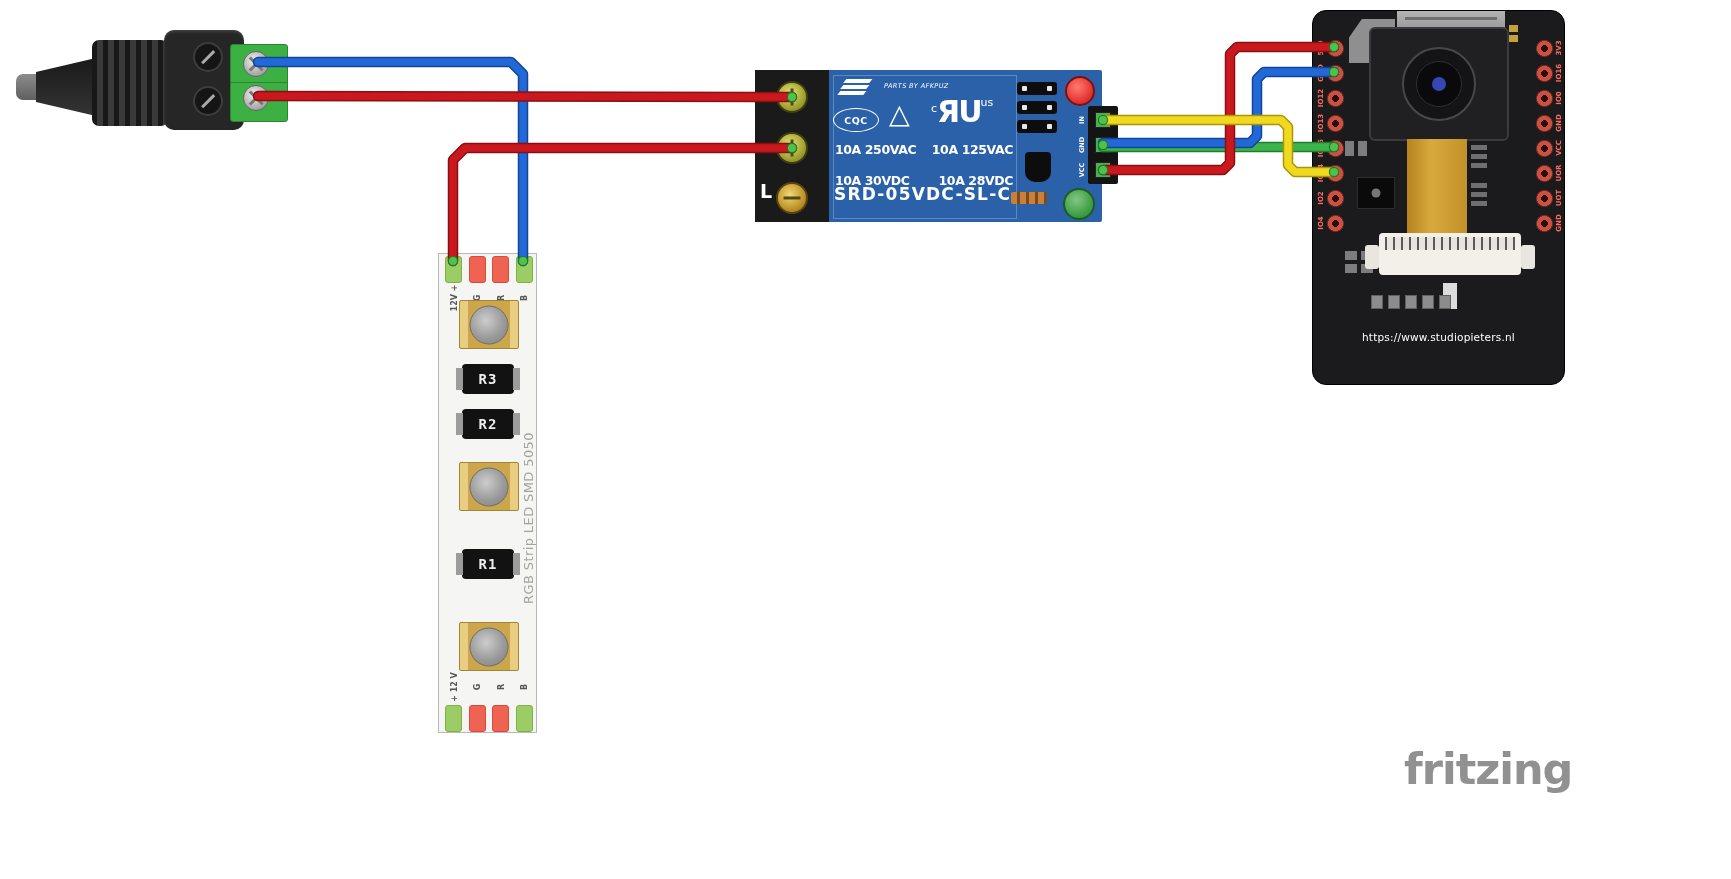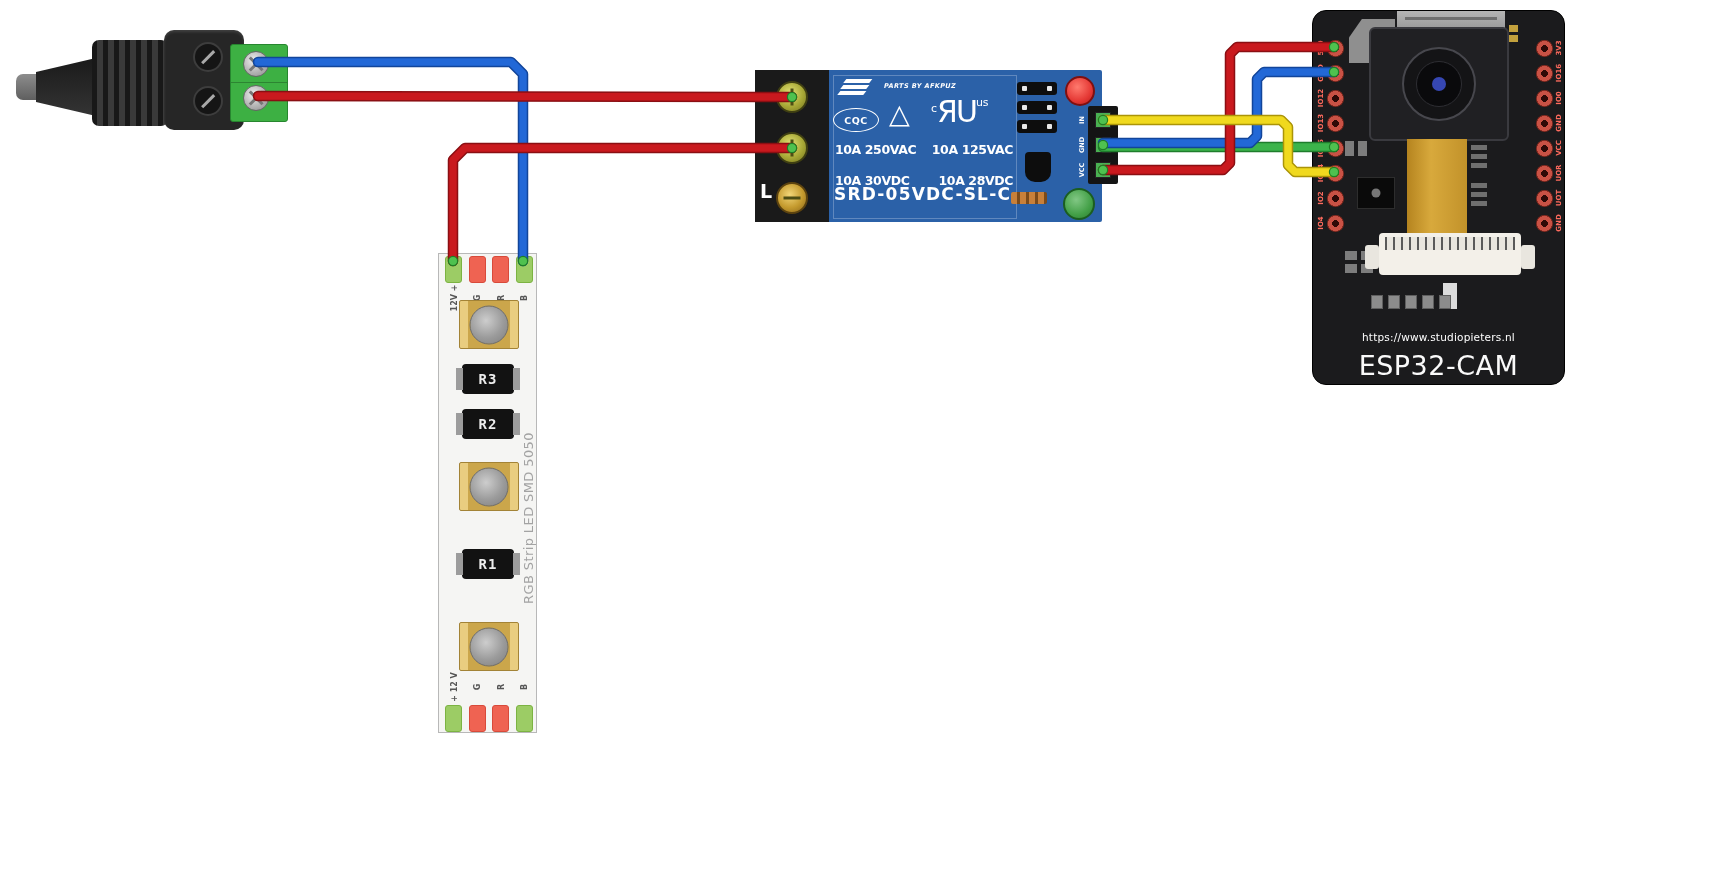--- a/index.html
+++ b/index.html
@@ -64,29 +64,29 @@
   .brass.gold{background:radial-gradient(circle at 42% 38%,#f2d678,#c49a2e 55%,#8a651a);border-color:#5c430f}
   .brass.gold::after{transform:translate(-50%,-50%) rotate(90deg)}
   .corner-l{position:absolute;left:5px;top:110px;color:#fff;font-size:19px;font-weight:bold}
   .relay-outline{position:absolute;left:78px;top:5px;width:182px;height:142px;
                  border:1px solid rgba(255,255,255,.25)}
   .songle{position:absolute;left:84px;top:9px;width:36px;height:18px}
   .songle i{position:absolute;width:26px;height:3.5px;background:#fff;transform:skewX(-38deg)}
   .songle i:nth-child(1){left:6px;top:0}
   .songle i:nth-child(2){left:3px;top:6px}
   .songle i:nth-child(3){left:0;top:12px}
-  .brand{position:absolute;left:129px;top:12px;font-size:6.5px;font-weight:bold;font-style:italic;
+  .brand{position:absolute;left:129px;top:12px;font-size:6.5px;font-weight:normal;font-style:italic;
          letter-spacing:.4px;color:#fff}
   .cqc{position:absolute;left:78px;top:38px;width:46px;height:24px;border:1.5px solid #fff;
        border-radius:50%;display:flex;align-items:center;justify-content:center;color:#fff;
        font-size:9.5px;font-weight:bold;letter-spacing:.5px;box-sizing:border-box}
   .tri{position:absolute;left:134px;top:30px;color:#fff;font-size:27px;line-height:1}
   .ul{position:absolute;left:176px;top:26px;color:#fff;display:flex;align-items:flex-end}
   .ul .c{font-size:11px;margin-bottom:10px}
-  .ul .mark{font-size:30px;font-weight:normal;line-height:.9;letter-spacing:-2px}
+  .ul .mark{font-size:30px;font-weight:bold;line-height:.9;letter-spacing:-2px}
   .ul .us{font-size:11px;margin-bottom:16px}
   .ratings{position:absolute;left:80px;width:178px;display:flex;justify-content:space-between;
            color:#fff;font-size:12.5px;font-weight:bold;letter-spacing:-.4px;white-space:nowrap}
   .model{position:absolute;left:79px;top:114px;width:181px;color:#fff;font-size:17px;font-weight:bold;
          letter-spacing:1.2px;white-space:nowrap}
   .diode{position:absolute;left:262px;width:40px;height:13px;background:#0d0d0d;border-radius:3px}
   .diode::before,.diode::after{content:"";position:absolute;top:4px;width:5px;height:5px;
          background:#e8e8e8;border-radius:1px}
   .diode::before{left:5px}.diode::after{right:5px}
   .trans{position:absolute;left:270px;top:82px;width:26px;height:30px;background:#0d0d0d;
@@ -345,21 +345,20 @@
     <span class="vtext plabel" style="left:246px;top:37px">3V3</span>
     <span class="vtext plabel" style="left:246px;top:62px">IO16</span>
     <span class="vtext plabel" style="left:246px;top:87px">IO0</span>
     <span class="vtext plabel" style="left:246px;top:112px">GND</span>
     <span class="vtext plabel" style="left:246px;top:137px">VCC</span>
     <span class="vtext plabel" style="left:246px;top:162px">UOR</span>
     <span class="vtext plabel" style="left:246px;top:187px">UOT</span>
     <span class="vtext plabel" style="left:246px;top:212px">GND</span>
 
     <div class="url">https://www.studiopieters.nl</div>
-    <div class="esptitle">ESP32-CAM</div>
   </div>
 
   <svg class="wires" width="1731" height="879" viewBox="0 0 1731 879">
     <g>
       <polyline class="under under-blue" points="258,62 511,62 523,74 523,261"></polyline>
       <polyline class="mainw" points="258,62 511,62 523,74 523,261" stroke="#2268d7"></polyline>
     </g>
     <g>
       <polyline class="under under-red" points="258,96 792,97"></polyline>
       <polyline class="mainw" points="258,96 792,97" stroke="#c9191e"></polyline>
@@ -390,13 +389,14 @@
     <circle class="endpoint" cx="523" cy="261" r="4.6"></circle>
     <circle class="endpoint" cx="1103" cy="120" r="4.6"></circle>
     <circle class="endpoint" cx="1103" cy="145" r="4.6"></circle>
     <circle class="endpoint" cx="1103" cy="170" r="4.6"></circle>
     <circle class="endpoint" cx="1334" cy="47" r="4.6"></circle>
     <circle class="endpoint" cx="1334" cy="72" r="4.6"></circle>
     <circle class="endpoint" cx="1334" cy="147" r="4.6"></circle>
     <circle class="endpoint" cx="1334" cy="172" r="4.6"></circle>
   </svg>
 
+  <div class="fritzing">fritzing</div>
 </div>
 
 </body></html>

